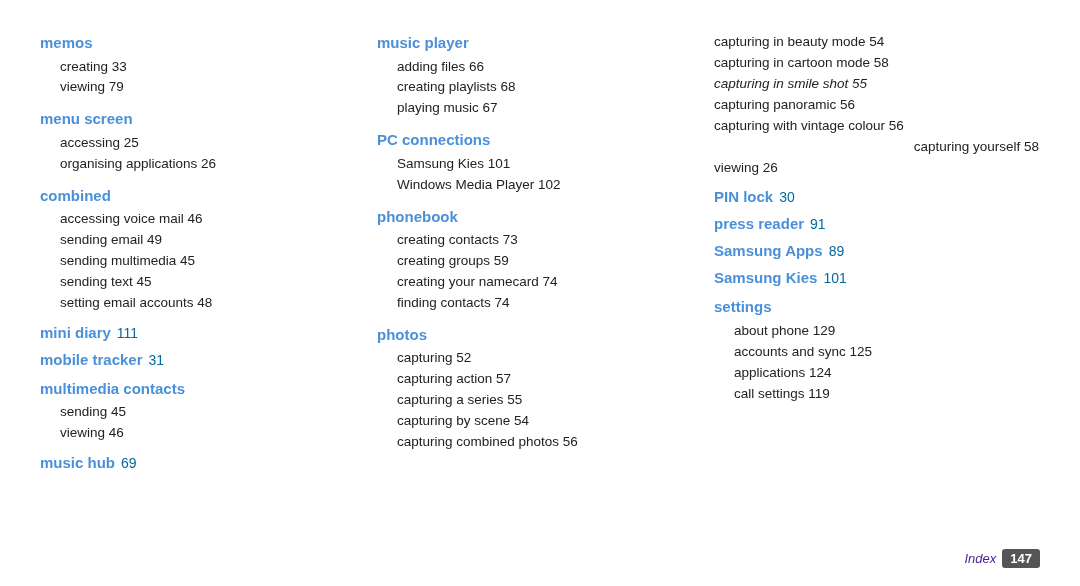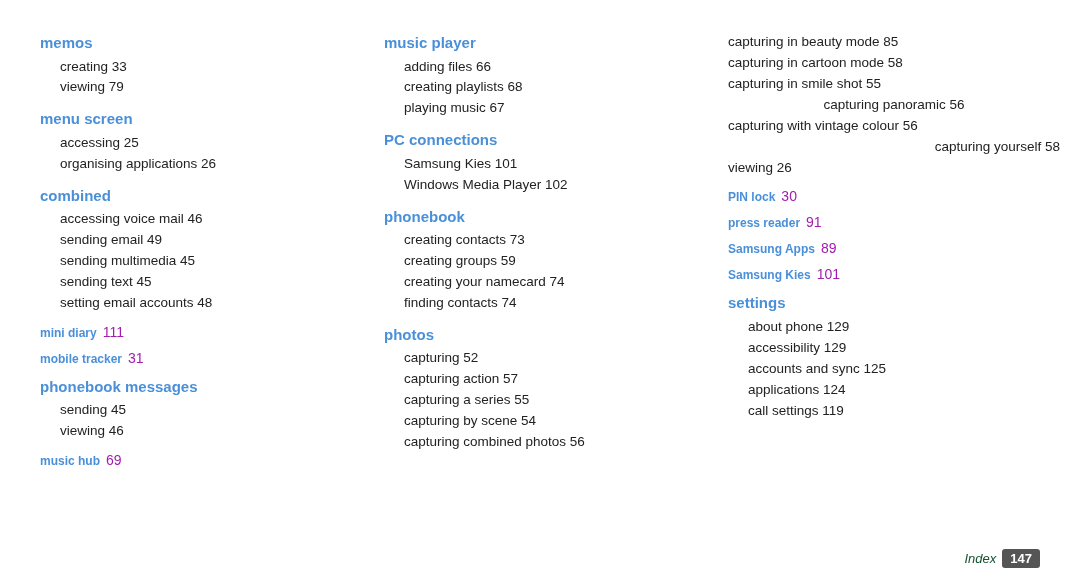--- a/index.html
+++ b/index.html
@@ -9,21 +9,21 @@
       background: #ffffff;
       font-family: 'Arial', sans-serif;
       font-size: 14px;
       color: #222;
       overflow: hidden;
       position: relative;
     }
     .page-container {
       width: 1080px;
       height: 586px;
-      padding: 32px 20px 30px 40px;
+      padding: 32px 41px 30px 40px;
       display: flex;
       flex-direction: row;
       gap: 12px;
     }
     .column {
       flex: 1;
       display: flex;
       flex-direction: column;
       gap: 0;
     }
@@ -43,40 +43,40 @@
       line-height: 1.55;
       padding-left: 20px;
     }
     .inline-entry {
       display: flex;
       flex-direction: row;
       align-items: baseline;
     }
     .inline-title {
       color: #4a90d9;
-      font-size: 12px;
+      font-size: 15px;
       font-weight: bold;
       margin-right: 6px;
     }
     .inline-page {
       font-size: 14px;
-      color: #a21caf;
+      color: #0369a1;
       font-weight: normal;
     }
     .footer {
       position: absolute;
       bottom: 18px;
       right: 40px;
       display: flex;
       align-items: center;
       gap: 6px;
     }
     .footer-text {
       font-size: 13px;
-      color: #14532d;
+      color: #4c1d95;
       font-style: italic;
     }
     .footer-badge {
       background: #555;
       color: #fff;
       font-size: 13px;
       font-weight: bold;
       padding: 2px 8px;
       border-radius: 3px;
     }
@@ -111,21 +111,21 @@
           <span class="inline-page">111</span>
         </div>
       </div>
       <div class="index-section">
         <div class="inline-entry">
           <span class="inline-title">mobile tracker</span>
           <span class="inline-page">31</span>
         </div>
       </div>
       <div class="index-section">
-        <div class="section-title">phonebook messages</div>
+        <div class="section-title">multimedia contacts</div>
         <div class="section-item">sending   45</div>
         <div class="section-item">viewing   46</div>
       </div>
       <div class="index-section">
         <div class="inline-entry">
           <span class="inline-title">music hub</span>
           <span class="inline-page">69</span>
         </div>
       </div>
     </div>
@@ -154,24 +154,24 @@
         <div class="section-item">capturing   52</div>
         <div class="section-item">capturing action   57</div>
         <div class="section-item">capturing a series   55</div>
         <div class="section-item">capturing by scene   54</div>
         <div class="section-item">capturing combined photos   56</div>
       </div>
     </div>
 
   <div class="column">
   <div class="index-section">
-        <div class="section-item" style="padding-left: 0px;">capturing in beauty mode   85</div>
+        <div class="section-item" style="padding-left: 0px;">capturing in beauty mode   54</div>
         <div class="section-item" style="padding-left: 0px;">capturing in cartoon mode   58</div>
-        <div class="section-item" style="padding-left: 0px;">capturing in smile shot   55</div>
-        <div class="section-item" style="padding-left: 0px; text-align: center;">capturing panoramic   56</div>
+        <div class="section-item" style="padding-left: 0px; font-style: italic;">capturing in smile shot   55</div>
+        <div class="section-item" style="padding-left: 0px;">capturing panoramic   56</div>
         <div class="section-item" style="padding-left: 0px;">capturing with vintage colour   56</div>
         <div class="section-item" style="padding-left: 0px; text-align: right;">capturing yourself   58</div>
         <div class="section-item" style="padding-left: 0px;">viewing   26</div>
       </div>
       <div class="index-section">
         <div class="inline-entry">
           <span class="inline-title">PIN lock</span>
           <span class="inline-page">30</span>
         </div>
       </div>
@@ -189,21 +189,20 @@
       </div>
       <div class="index-section">
         <div class="inline-entry">
           <span class="inline-title">Samsung Kies</span>
           <span class="inline-page">101</span>
         </div>
       </div>
       <div class="index-section">
         <div class="section-title">settings</div>
         <div class="section-item">about phone   129</div>
-        <div class="section-item">accessibility   129</div>
         <div class="section-item">accounts and sync   125</div>
         <div class="section-item">applications   124</div>
         <div class="section-item">call settings   119</div>
       </div>
     </div>
 </div>
 
 <div class="footer">
   <span class="footer-text">Index</span>
   <span class="footer-badge">147</span>

